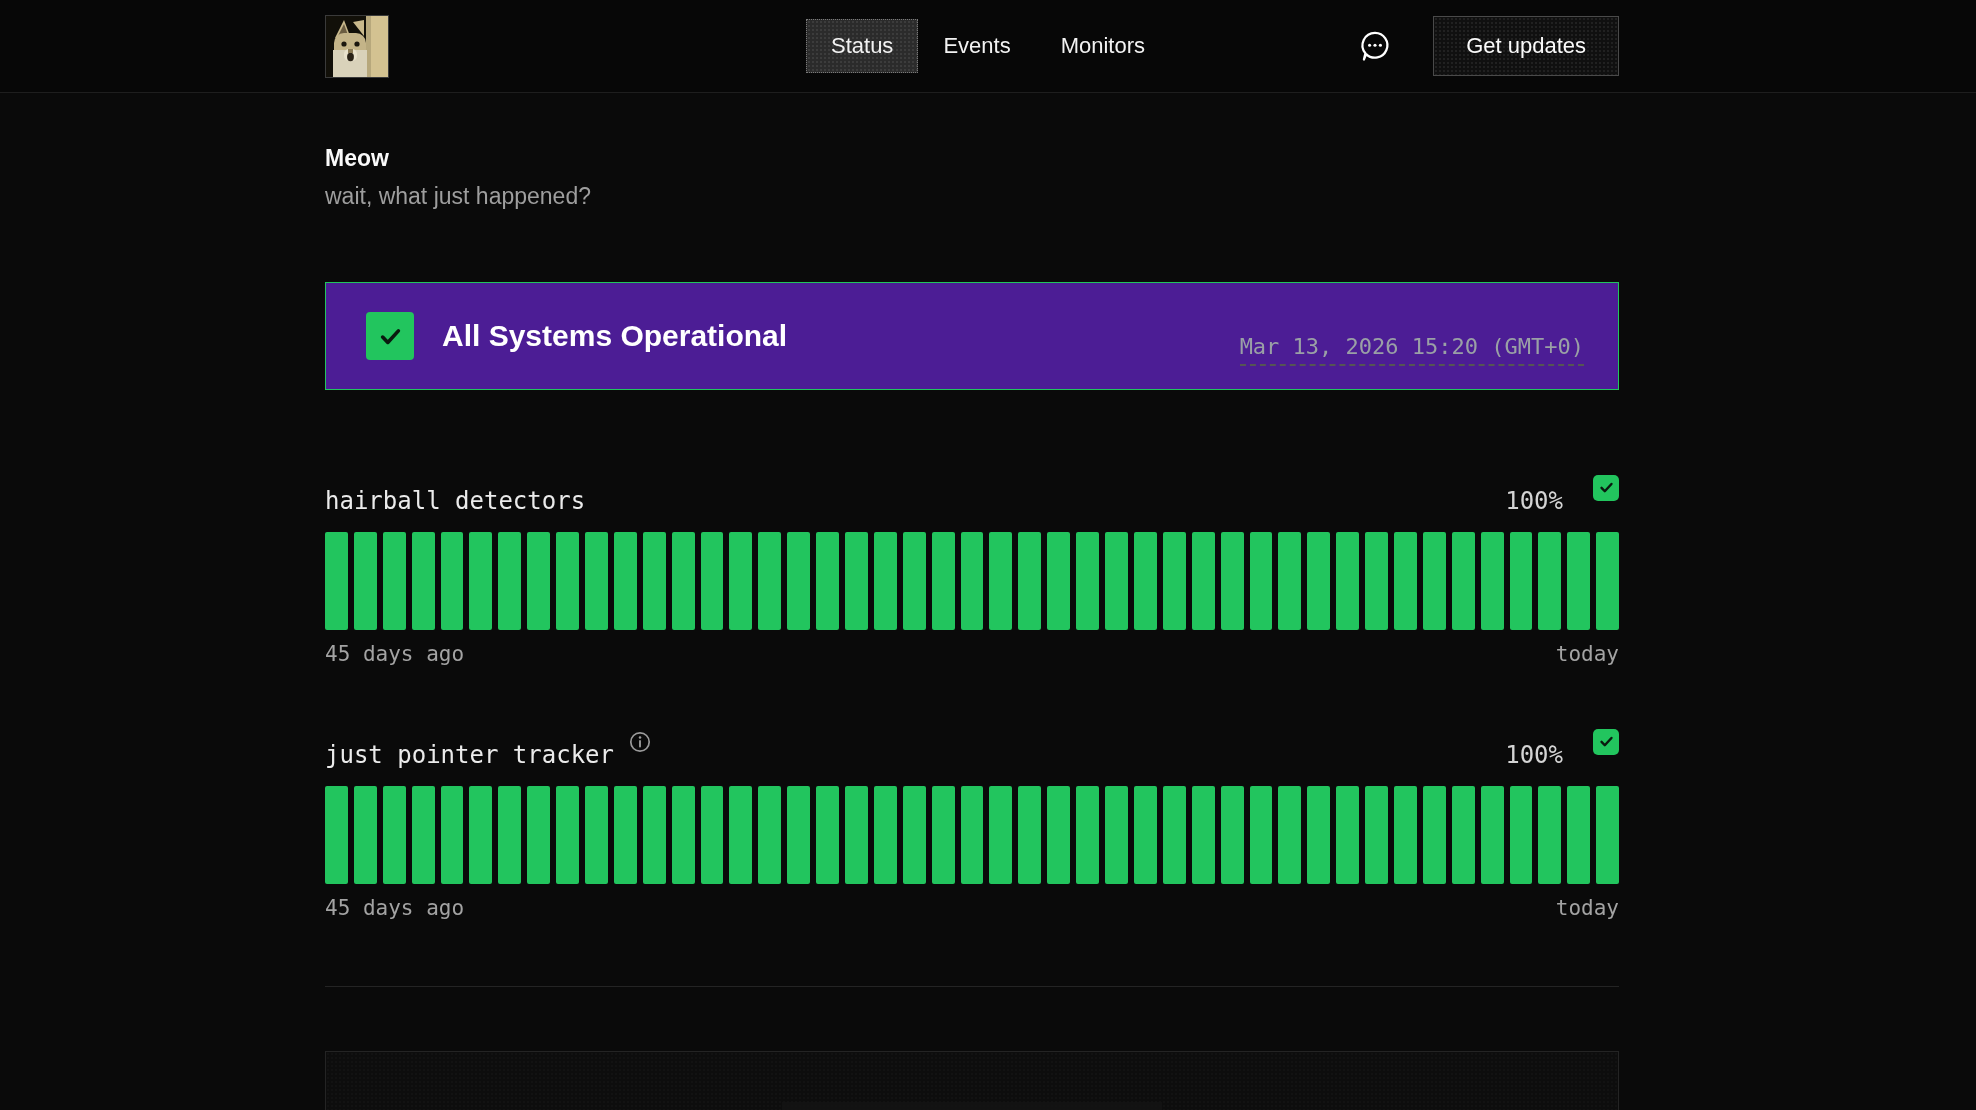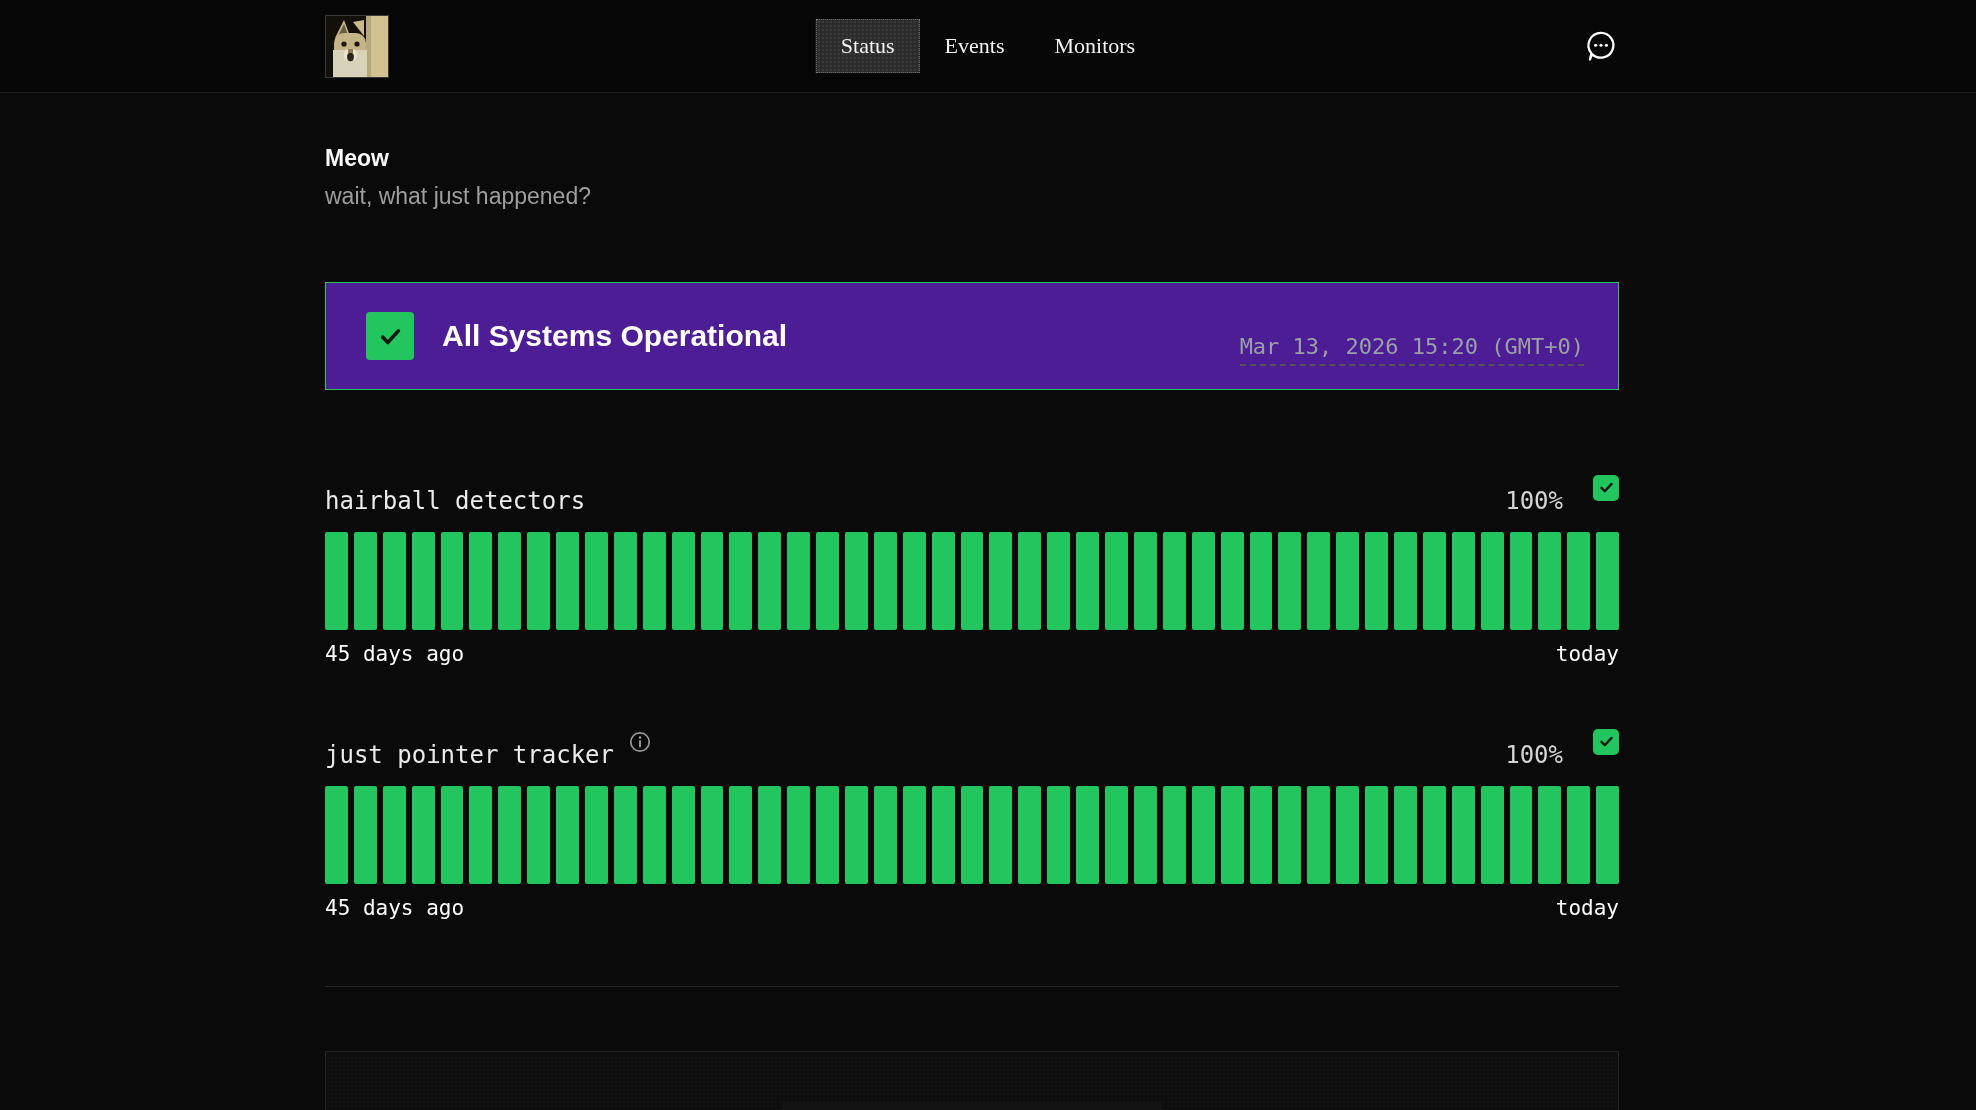--- a/index.html
+++ b/index.html
@@ -16,21 +16,20 @@
   .dots {
     background-image:radial-gradient(rgba(255,255,255,0.07) 1px, transparent 1px);
     background-size:4px 4px;
   }
 
   
   .header {
     position:relative; height:93px;
     border-bottom:1px solid #1e1e1e;
     background:#070707;
-    font-family:Liberation Serif, serif;
   }
   .logo {
     position:absolute; left:325px; top:15px;
     width:64px; height:63px;
     border:1px solid #3a3a3a;
     cursor:pointer; overflow:hidden;
   }
   .main-nav {
     position:absolute; left:50%; top:50%; transform:translate(-50%,-50%);
     display:flex; align-items:center;
@@ -95,21 +94,21 @@
   .m-uptime { font-size:24px; color:#d4d4d4; }
   .m-check {
     width:26px; height:26px; border-radius:5px;
     background:var(--accent);
     display:flex; align-items:center; justify-content:center;
   }
   .bars { margin-top:17px; display:flex; gap:6px; height:98px; }
   .bar { flex:1; background:var(--accent); border-radius:2px; cursor:pointer; }
   .range {
     margin-top:12px; display:flex; justify-content:space-between;
-    font-size:21px; color:#ffffff;
+    font-size:21px; color:#a3a3a3;
   }
 
   .divider { margin-top:66px; border-top:1px solid #242424; }
 
   
   .card {
     margin-top:64px; height:320px;
     border:1px solid #242424;
     background-color:#0d0d0d;
     background-image:radial-gradient(rgba(255,255,255,0.02) 1px, transparent 1px);
@@ -164,20 +163,21 @@
 
   <div class="header-right">
     <button class="chat-btn">
       <svg width="36" height="36" viewBox="0 0 24 24" fill="none">
         <path d="M12 3.2a8.3 8.3 0 1 1-5.9 14.2L4.6 21l1-4.2A8.3 8.3 0 0 1 12 3.2Z" stroke="#ffffff" stroke-width="1.5" stroke-linejoin="round"></path>
         <circle cx="8.4" cy="11.5" r="1.05" fill="#ffffff"></circle>
         <circle cx="12" cy="11.5" r="1.05" fill="#ffffff"></circle>
         <circle cx="15.6" cy="11.5" r="1.05" fill="#ffffff"></circle>
       </svg>
     </button>
+    <button class="get-updates dots">Get updates</button>
   </div>
 </header>
 
 <main class="main">
 
   <h1 class="hero-title">Meow</h1>
   <p class="hero-sub">wait, what just happened?</p>
 
   <section class="banner">
     <span class="banner-check">

